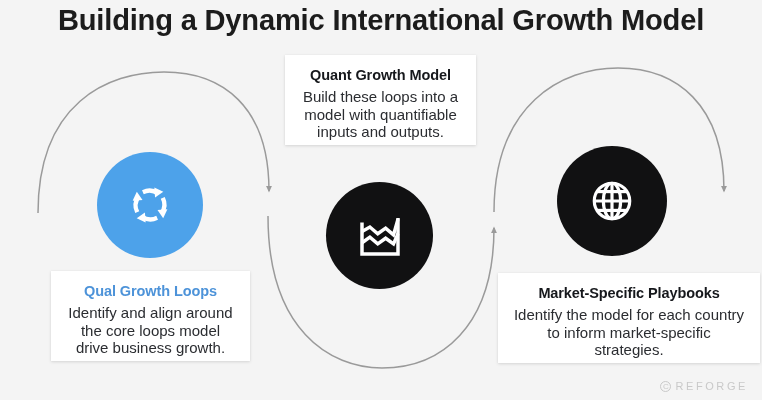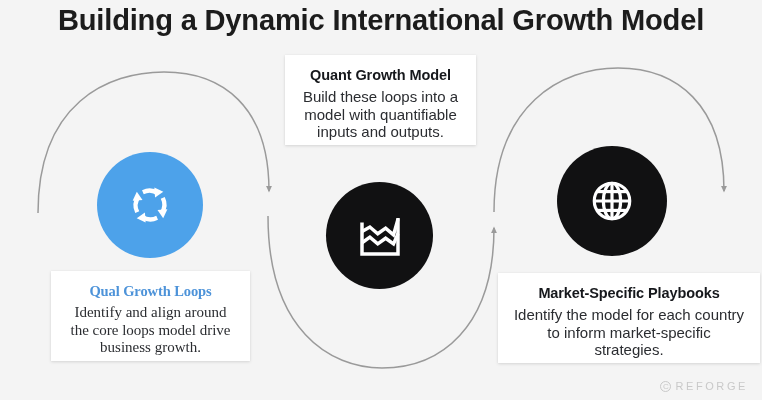--- a/index.html
+++ b/index.html
@@ -62,21 +62,21 @@
     letter-spacing: -0.1px;
   }
   .card-title.accent { color: #4d93d9; }
   .card-body {
     font-size: 15px;
     line-height: 17.5px;
     color: #2b2d31;
   }
 
   #card-quant  { left: 285px; top: 55px;  width: 191px; }
-  #card-qual   { left: 51px;  top: 271px; width: 199px; font-family: Liberation Serif, serif; }
+  #card-qual   { left: 51px;  top: 271px; width: 199px; }
   #card-market { left: 498px; top: 273px; width: 262px; }
 
   
   .watermark {
     position: absolute;
     right: 14px; bottom: 8px;
     font-size: 11px;
     letter-spacing: 2.6px;
     color: #c9c9c9;
     display: flex; align-items: center; gap: 4px;

